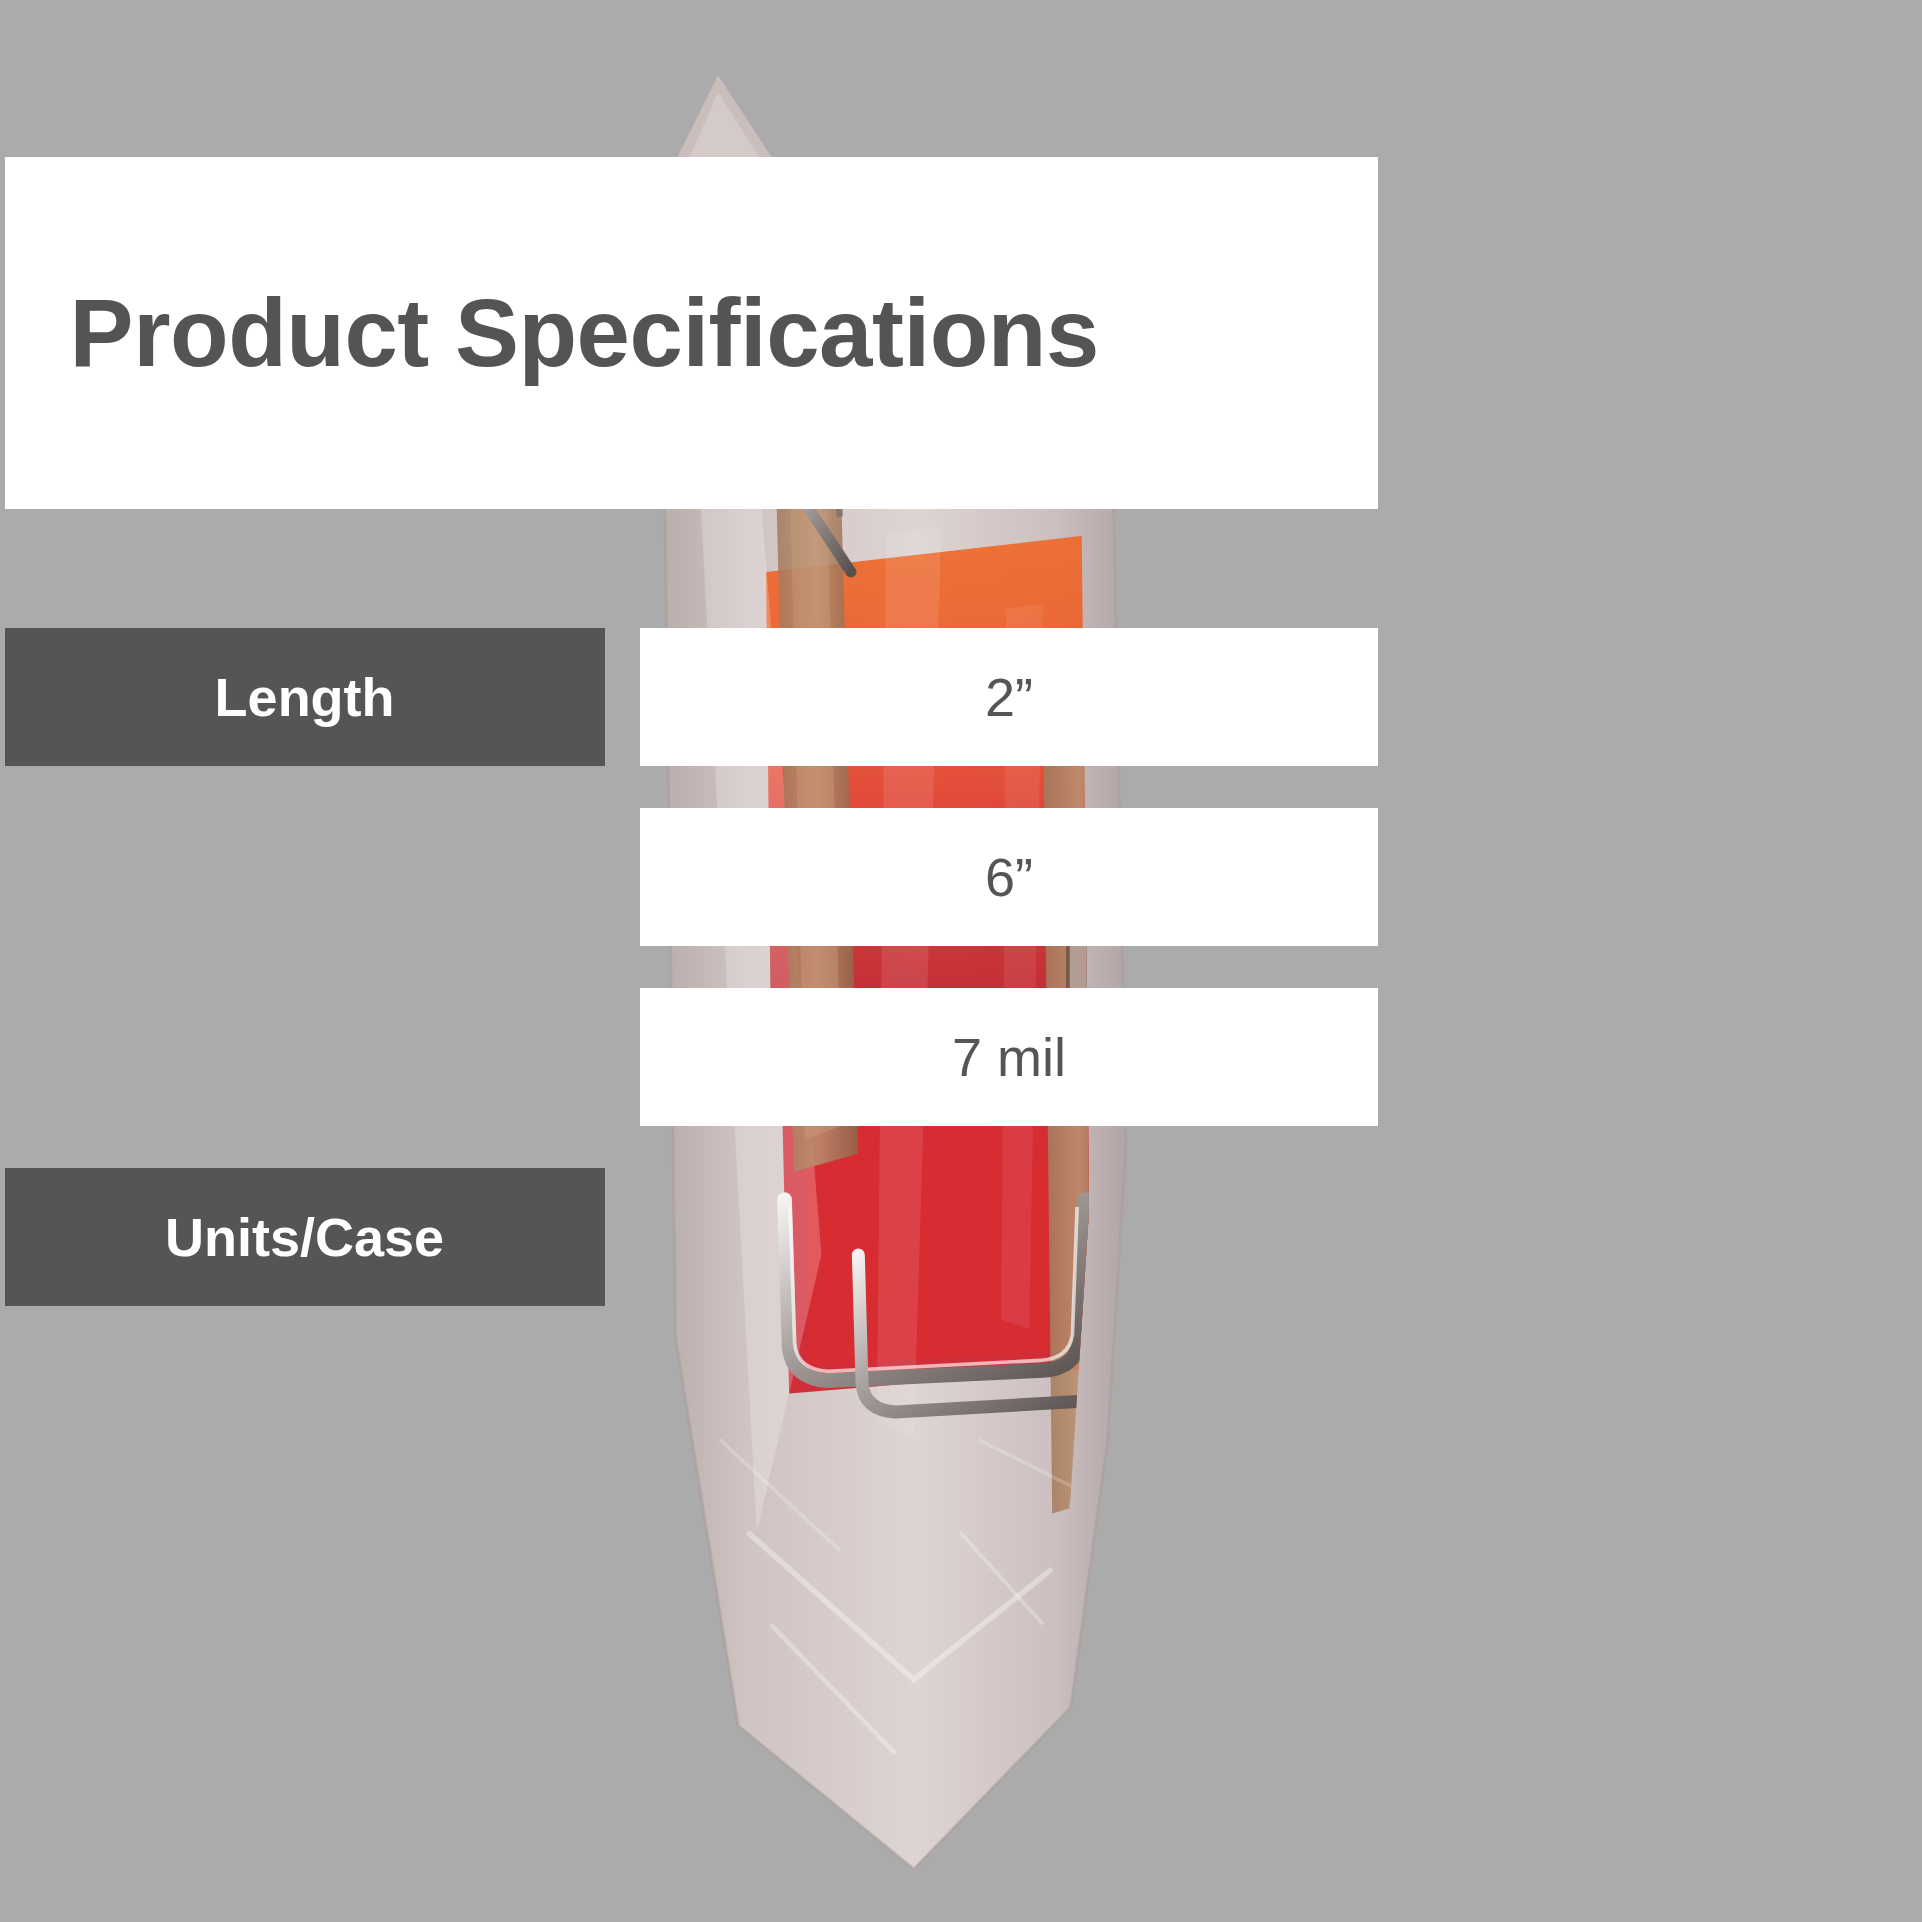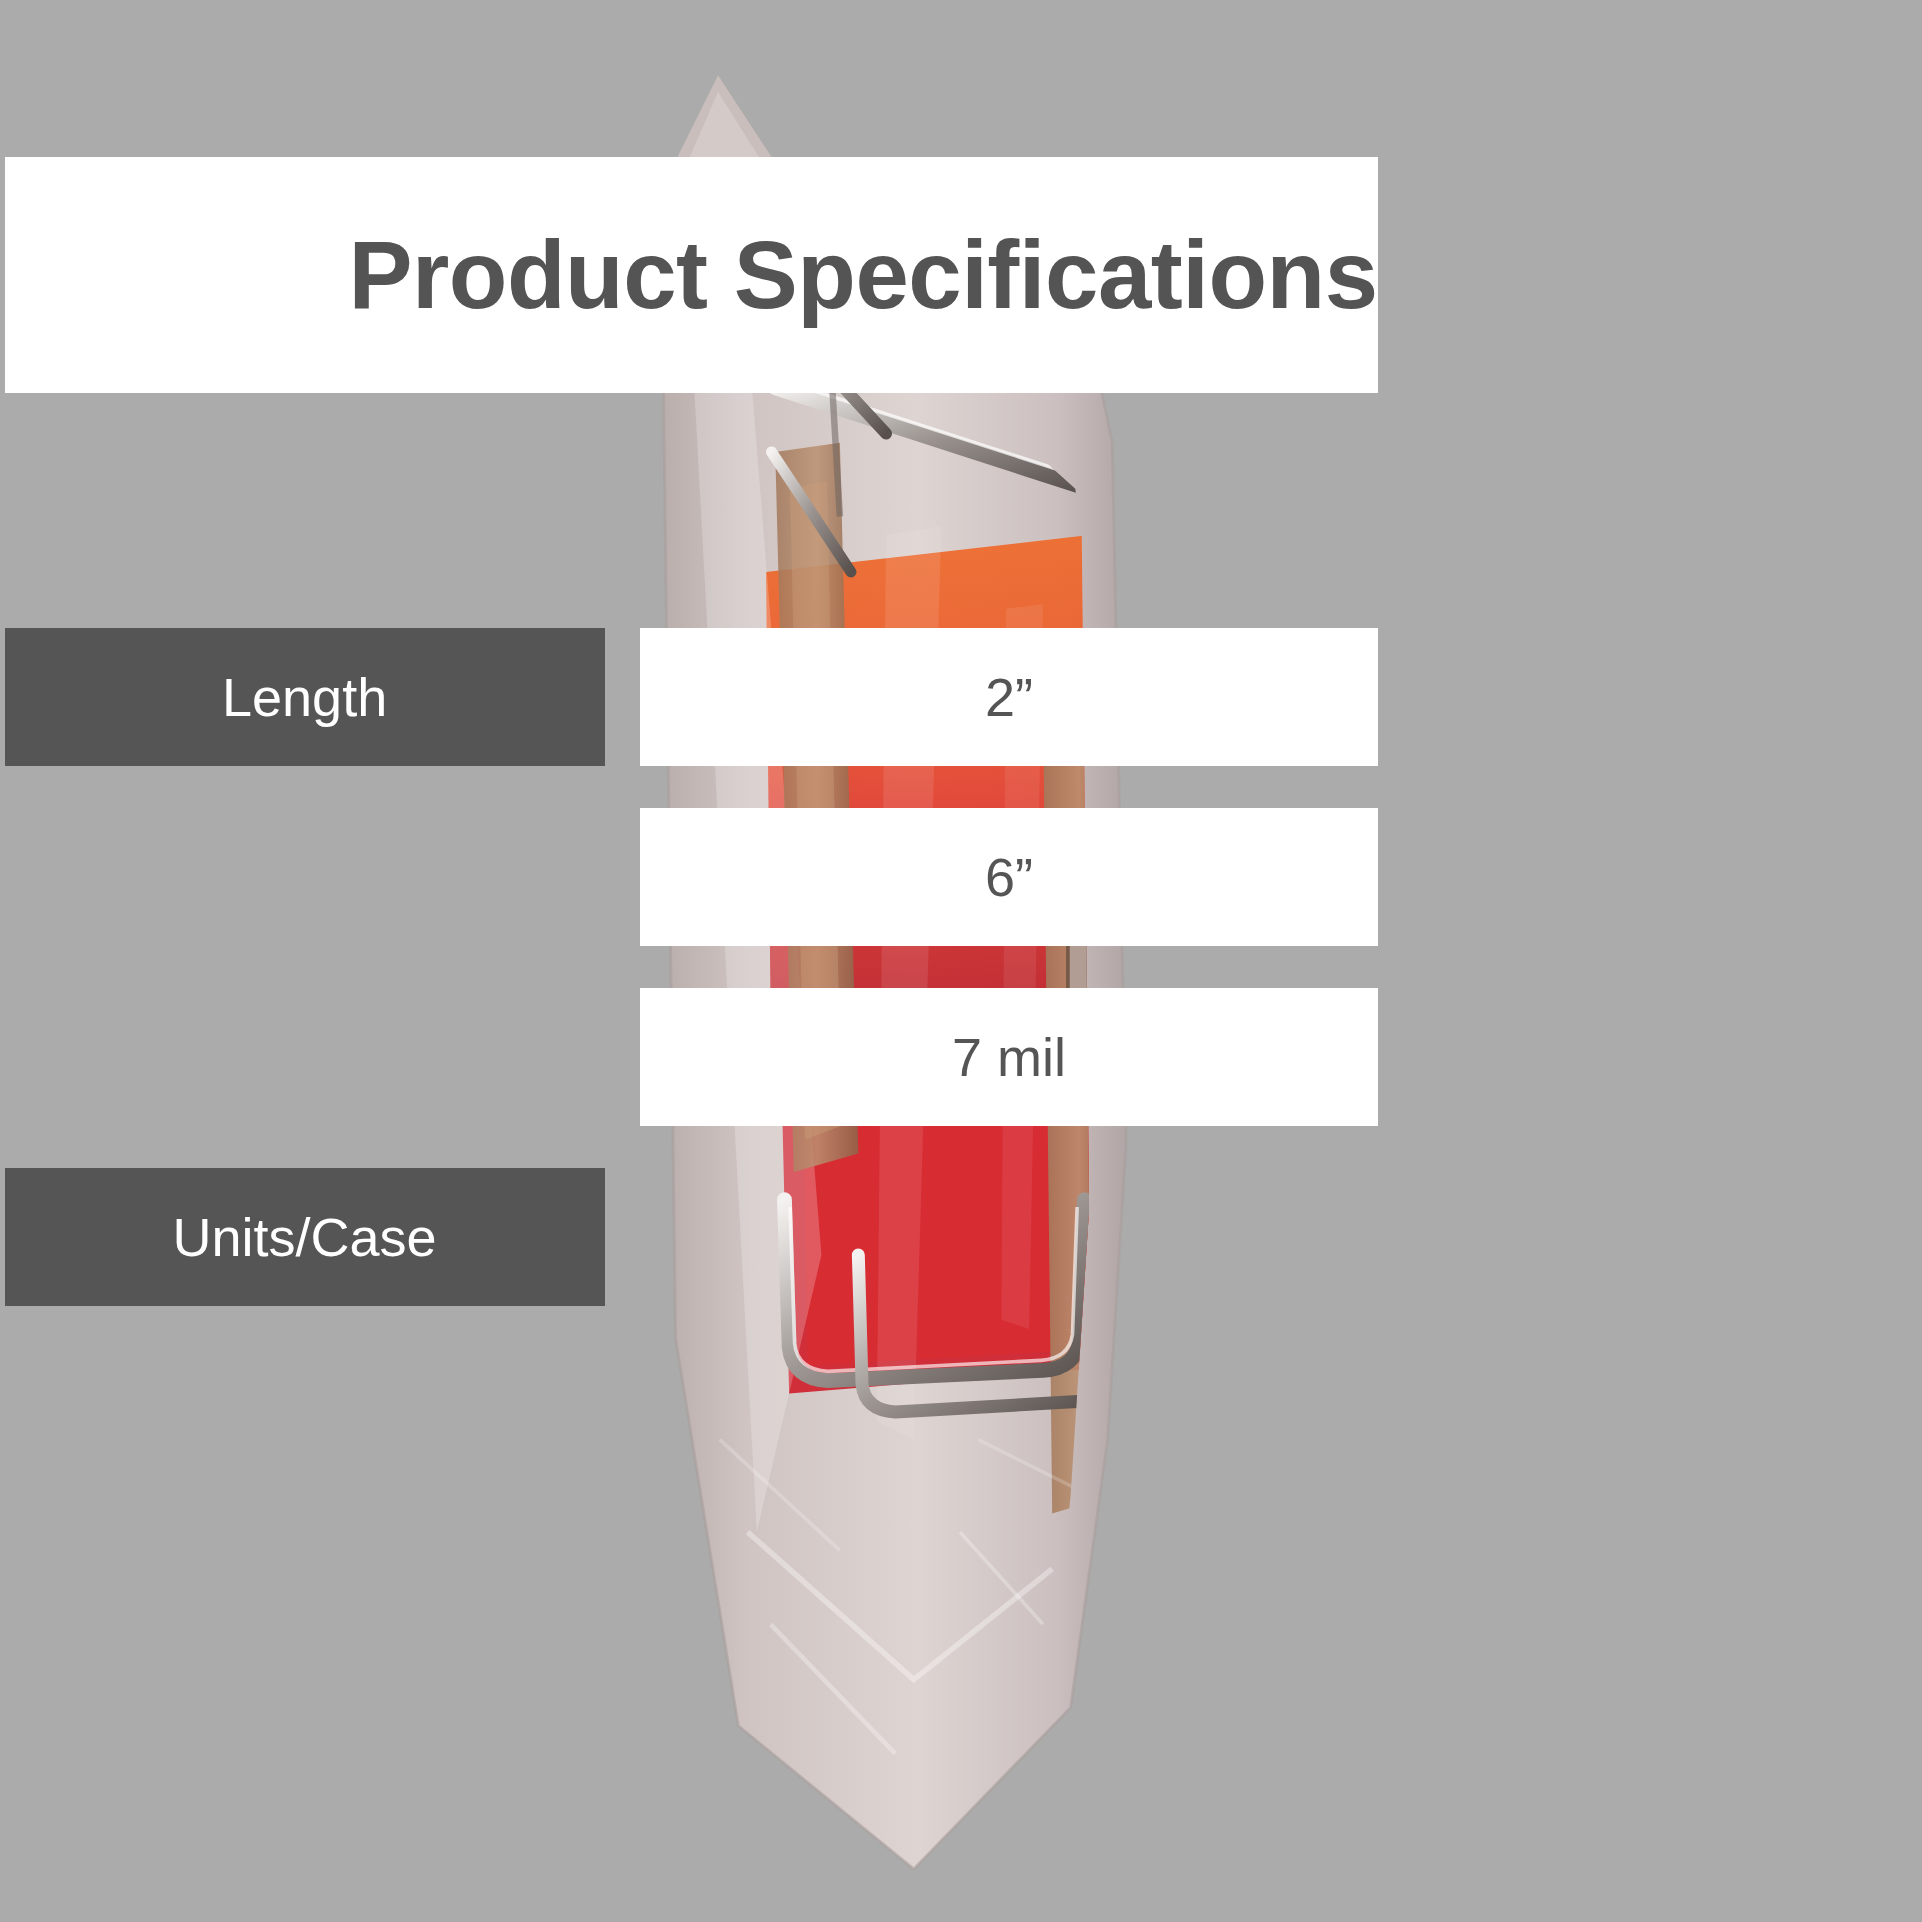--- a/index.html
+++ b/index.html
@@ -30,25 +30,24 @@
     height: 1837px;
     overflow: hidden;
   }
 
   
   #title-banner {
     position: absolute;
     left: 4.6px;
     top: 157px;
     width: 1373px;
-    height: 236px;
+    height: 352px;
     background: #ffffff;
     display: flex;
     align-items: center;
-    justify-content: flex-end;
   }
   #page-title {
     margin: 0;
     padding-left: 65px;
     font-size: 96px;
     font-weight: 800;
     letter-spacing: -0.5px;
     color: #545454;
     line-height: 1;
     white-space: nowrap;
@@ -73,21 +72,21 @@
     width: 600px;
     height: 138px;
     background: #555555;
     display: flex;
     align-items: center;
     justify-content: center;
   }
   .spec-label span {
     color: #ffffff;
     font-size: 54px;
-    font-weight: 400;
+    font-weight: 700;
     line-height: 1;
   }
   .spec-value {
     position: absolute;
     left: 640px;
     top: 0;
     width: 738px;
     height: 138px;
     background: #ffffff;
     display: flex;

